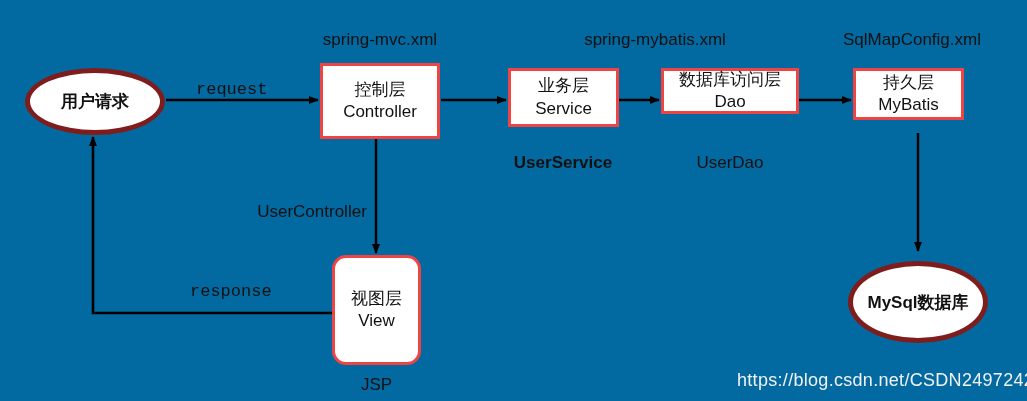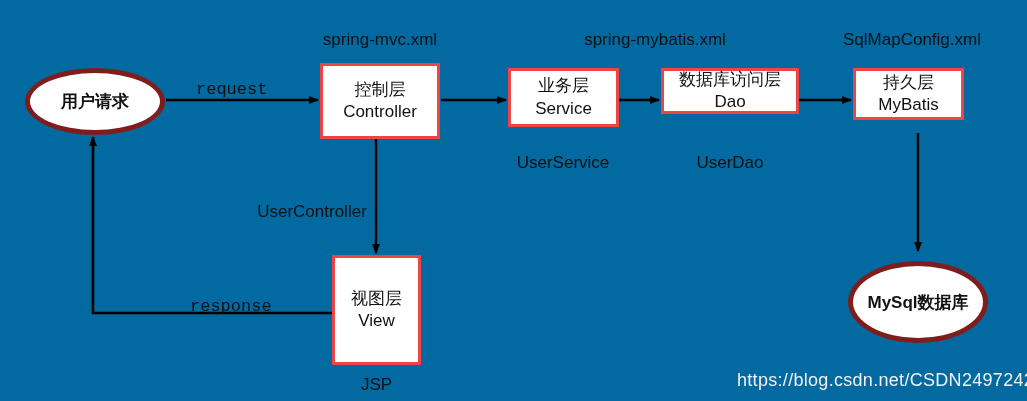--- a/index.html
+++ b/index.html
@@ -143,38 +143,38 @@
   <div class="node-box" style="left:661px; top:68px; width:138px; height:46px;">
     <span class="ln-cn">数据库访问层</span>
     <span class="ln-en">Dao</span>
   </div>
 
   <div class="node-box" style="left:853px; top:68px; width:111px; height:52px;">
     <span class="ln-cn">持久层</span>
     <span class="ln-en">MyBatis</span>
   </div>
 
-  <div class="node-box" style="left:332px; top:255px; width:89px; height:110px;">
+  <div class="node-box" style="left:332px; top:255px; width:89px; height:110px;border-radius:14px;">
     <span class="ln-cn">视图层</span>
     <span class="ln-en">View</span>
   </div>
 
   <div class="node-ellipse" style="left:848px; top:261px; width:140px; height:82px;">
     <span>MySql数据库</span>
   </div>
 
   <div class="edge-label" style="left:196px; top:80px;">request</div>
 
-  <div class="edge-label" style="left:190px; top:297px;">response</div>
+  <div class="edge-label" style="left:190px; top:282px;">response</div>
 
   <div class="caption" style="left:252px; top:201px; width:120px;">
     <span class="cap-line">UserController</span>
   </div>
 
-  <div class="caption" style="left:487px; top:152px; width:152px;">
+  <div class="caption" style="left:487px; top:152px; width:152px;font-weight:bold;">
     <span class="cap-line">UserService</span>
   </div>
 
   <div class="caption" style="left:668px; top:152px; width:124px;">
     <span class="cap-line">UserDao</span>
   </div>
 
   <div class="caption" style="left:332px; top:374px; width:89px;">
     <span class="cap-line">JSP</span>
   </div>

